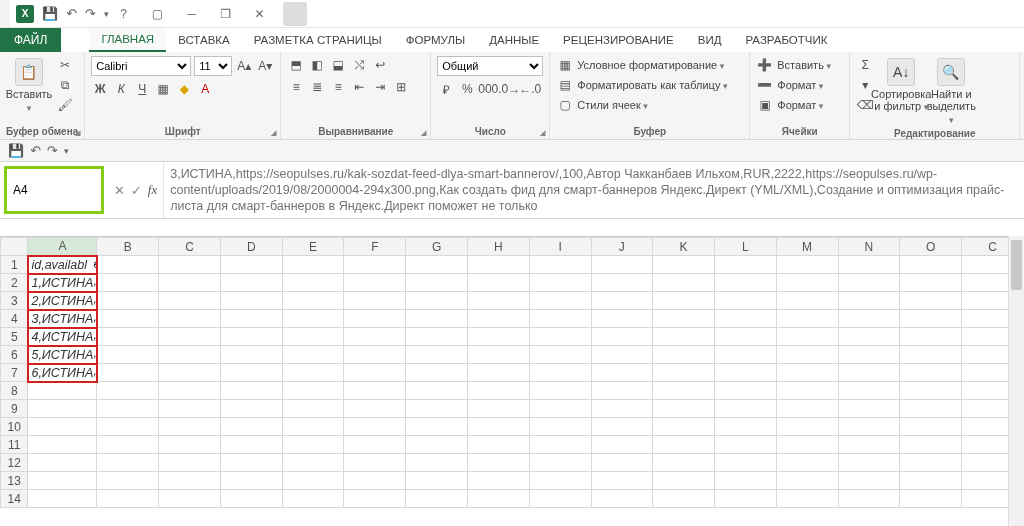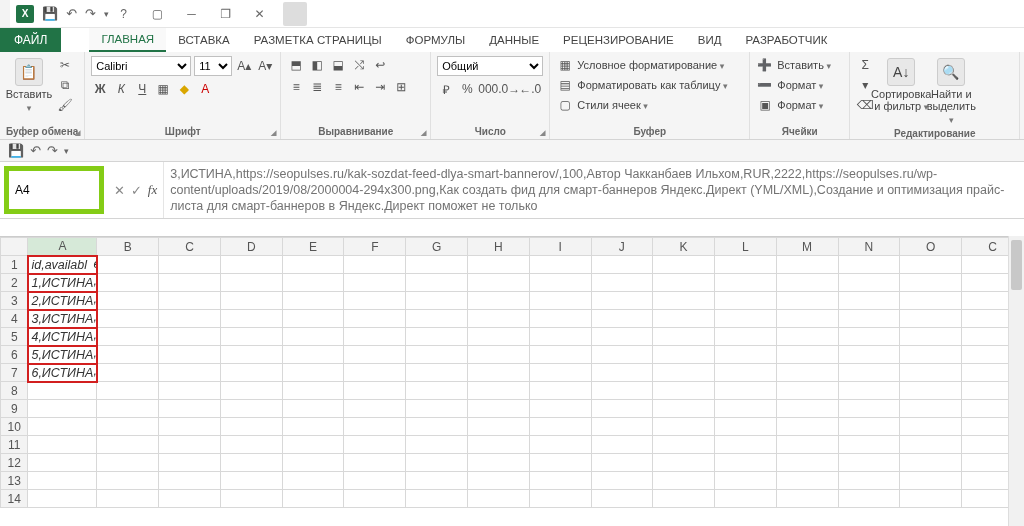--- a/index.html
+++ b/index.html
@@ -35,21 +35,21 @@
   .smbtn { width:18px; height:18px; display:flex; align-items:center; justify-content:center; font-size:12px; color:#555;}
   select.fnt { font-size:11px; height:20px; border:1px solid #c0c0c0; background:#fff;}
   .dd::after{ content:" ▾"; font-size:9px; color:#777;}
 
   
   .qat2 { height:22px; background:#f5f5f5; border-bottom:1px solid #d4d4d4; display:flex; align-items:center; gap:6px; padding-left:8px; color:#666;}
   .qat2 span{font-size:13px;}
 
   
   .fbar { display:flex; border-bottom:1px solid #d4d4d4; background:#fff; }
-  .namebox { width:100px; border:5px solid #84cc16; margin:4px; padding:2px 6px; font-size:12px;}
+  .namebox { width:100px; border:3px solid #84cc16; margin:4px; padding:2px 6px; font-size:12px;}
   .fx-icons { display:flex; align-items:center; gap:6px; padding:0 6px; color:#888; font-size:13px;}
   .fx-label { font-style:italic; font-family:"Cambria Math",serif; color:#555;}
   .fx-text { flex:1; padding:4px 6px; font-size:12.5px; line-height:16px; color:#737373; white-space:normal; border-left:1px solid #e5e5e5; position:relative;}
 
   
   .gridwrap { position:absolute; left:0; right:0; bottom:0; top:236px; overflow:hidden; border-top:1px solid #ccc;}
   table.sheet { border-collapse:collapse; table-layout:fixed; font-size:12.5px; }
   table.sheet th, table.sheet td { border:1px solid #d8d8d8; height:18px; overflow:hidden; white-space:nowrap; }
   table.sheet thead th { background:#f3f3f3; font-weight:normal; color:#555; text-align:center; font-size:12px;}
   table.sheet thead th.corner { width:28px; background:#f3f3f3;}

